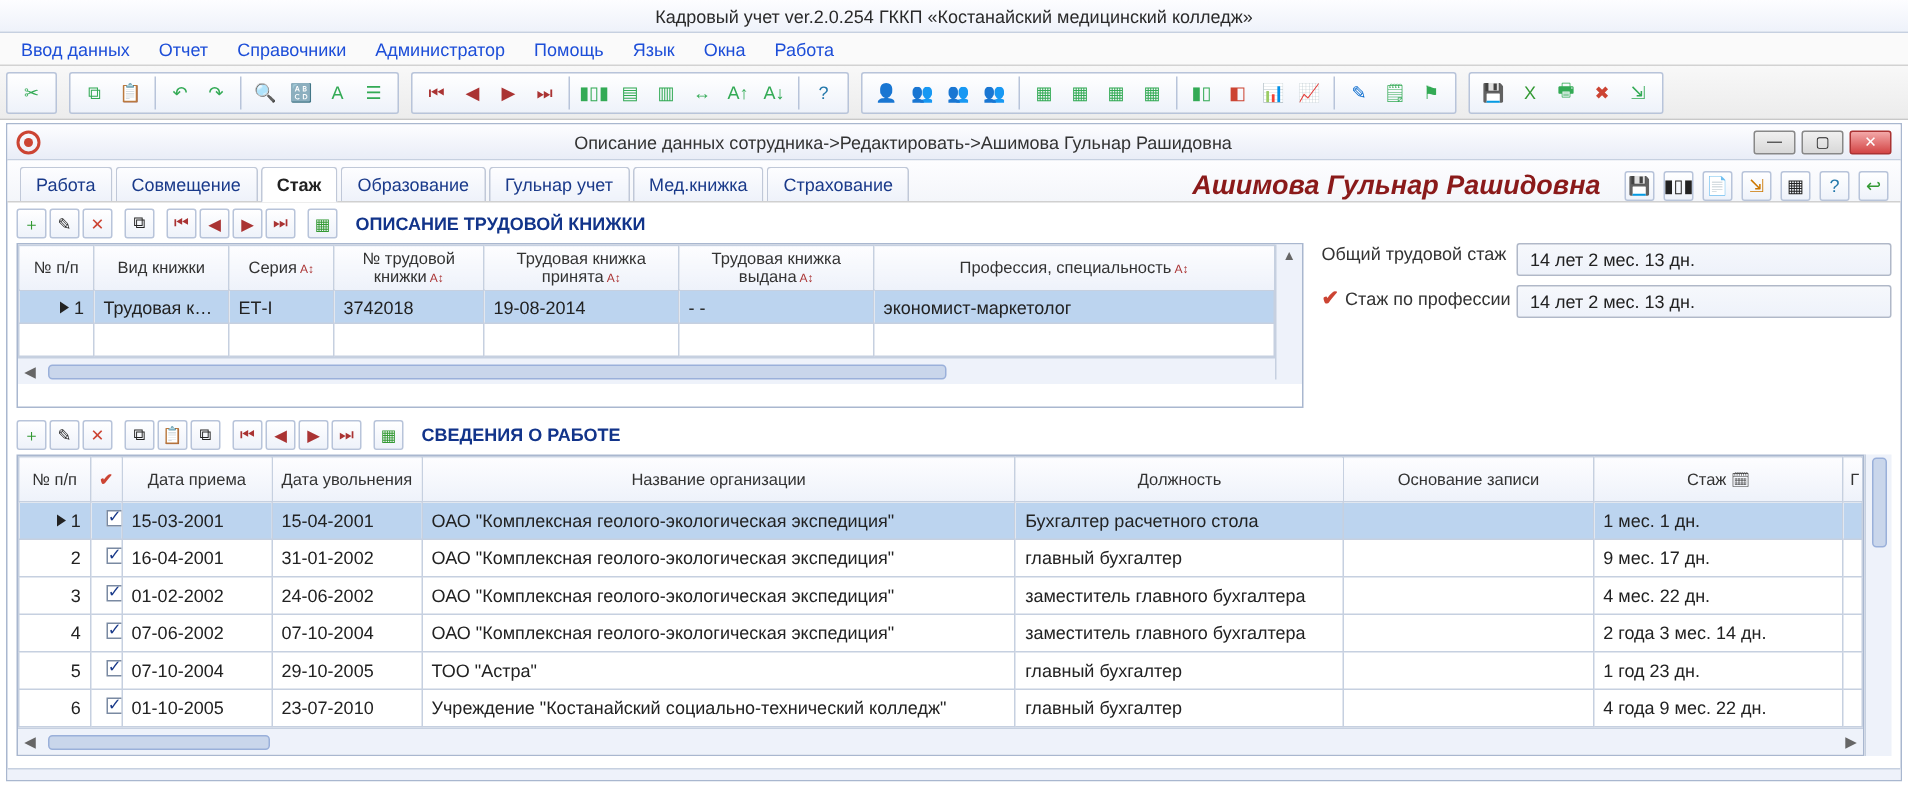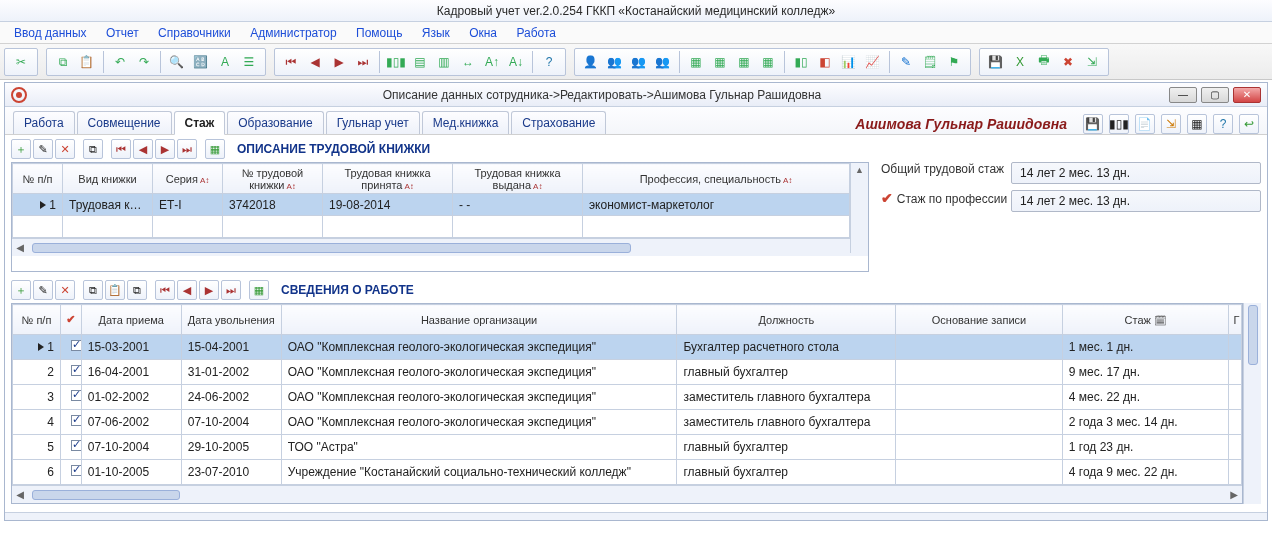--- a/index.html
+++ b/index.html
@@ -20,21 +20,21 @@
   .winbtns{display:flex;gap:4px;}
   .wbtn{width:28px;height:16px;border:1px solid #888;border-radius:2px;display:flex;align-items:center;justify-content:center;font-size:10px;cursor:default;}
   .wbtn.min{background:linear-gradient(to bottom,#f0f0f0,#d8d8d8);}
   .wbtn.max{background:linear-gradient(to bottom,#f0f0f0,#d8d8d8);}
   .wbtn.close{background:linear-gradient(to bottom,#f3a8a8,#d34545);color:#fff;border-color:#a33;}
   
   .tabs-row{height:28px;background:linear-gradient(to bottom,#fdfdff,#f4f6fa);border-bottom:1px solid #d0d0d0;display:flex;align-items:flex-end;padding:0 8px;}
   .tab{padding:4px 10px;border:1px solid #c0c8d8;border-bottom:none;margin-right:2px;background:linear-gradient(to bottom,#fdfdff,#eef2fa);border-top-left-radius:3px;border-top-right-radius:3px;color:#1a3a8a;cursor:default;}
   .tab.active{background:#fff;color:#222;font-weight:bold;border-bottom:1px solid #fff;position:relative;top:1px;}
   .tabs-right{margin-left:auto;display:flex;align-items:center;gap:6px;}
-  .emp-name{color:#8a1a1a;font-weight:bold;font-style:italic;font-size:14px;margin-right:10px;}
+  .emp-name{color:#8a1a1a;font-weight:bold;font-style:italic;font-size:18px;margin-right:10px;}
   .icobtn{width:20px;height:20px;border:1px solid #b8c4da;border-radius:2px;display:flex;align-items:center;justify-content:center;background:linear-gradient(to bottom,#fff,#eef2fa);cursor:default;font-size:12px;}
   
   .panel{padding:4px 6px;}
   .panel-toolbar{display:flex;align-items:center;gap:2px;margin-bottom:3px;}
   .ptitle{margin-left:10px;color:#12348a;font-weight:bold;text-align:right;}
   .pbtn{width:20px;height:20px;border:1px solid #b8c4da;border-radius:2px;display:flex;align-items:center;justify-content:center;background:linear-gradient(to bottom,#fff,#eef2fa);cursor:default;font-size:11px;}
   
   .wb-wrap{display:flex;align-items:flex-start;gap:12px;}
   .wb-left{flex:1;position:relative;}
   .wb-right{width:380px;}

